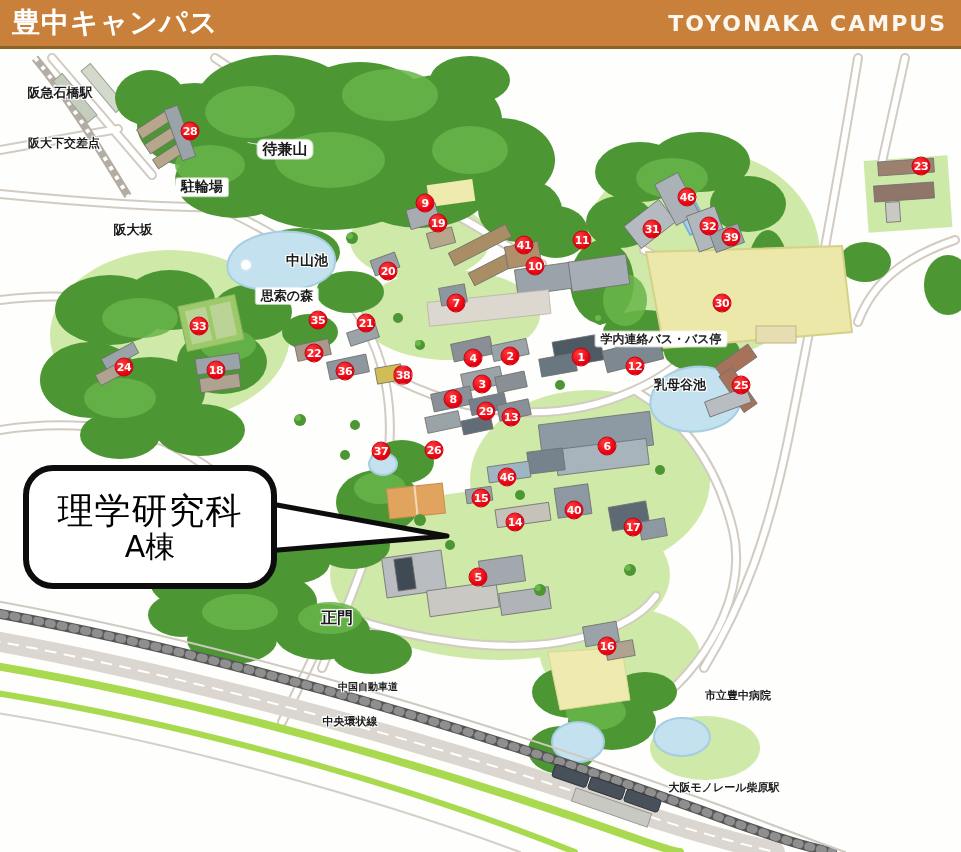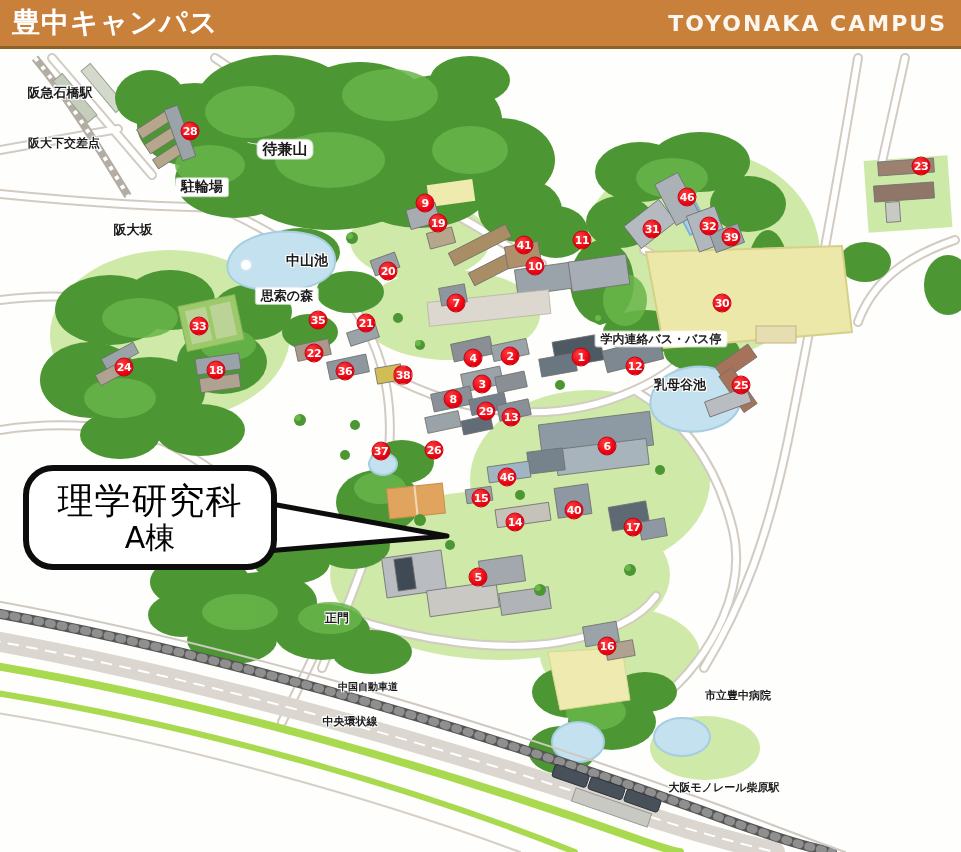--- a/index.html
+++ b/index.html
@@ -37,21 +37,21 @@
   .marker{
     position:absolute;transform:translate(-50%,-50%);z-index:30;
     width:19px;height:19px;border-radius:50%;
     background:radial-gradient(circle at 38% 32%, #ff4040 0%, var(--marker-red) 65%);
     border:1px solid var(--marker-border);box-sizing:border-box;
     color:#fff;font-size:11px;font-weight:bold;line-height:17px;
     text-align:center;letter-spacing:-0.5px;cursor:pointer;
   }
   
   .bubble{
-    position:absolute;left:23px;top:465px;width:254px;height:105px;z-index:40;
+    position:absolute;left:23px;top:465px;width:254px;height:124px;z-index:40;
     background:#fff;border:6px solid #0d0d0d;border-radius:30px;
     box-sizing:border-box;display:flex;flex-direction:column;
     align-items:center;justify-content:center;color:#000;
   }
   .bubble .l1{font-size:36px;font-weight:500;line-height:1.1;letter-spacing:1px;}
   .bubble .l2{font-size:30px;font-weight:500;line-height:1.1;}
 </style>
 </head>
 <body>
 
@@ -326,21 +326,21 @@
   <div>
       <div class="label" style="left: 60px; top: 93px; font-size: 13px;">阪急石橋駅</div>
       <div class="label" style="left: 64px; top: 143px; font-size: 12px;">阪大下交差点</div>
       <div class="label boxed" style="left: 285px; top: 149px; font-size: 15px; border-radius: 6px;">待兼山</div>
       <div class="label boxed" style="left: 202px; top: 187px; font-size: 14px;">駐輪場</div>
       <div class="label" style="left: 133px; top: 230px; font-size: 13px;">阪大坂</div>
       <div class="label" style="left: 307px; top: 261px; font-size: 14px;">中山池</div>
       <div class="label boxed" style="left: 287px; top: 296px; font-size: 13px;">思索の森</div>
       <div class="label boxed" style="left: 661px; top: 339px; font-size: 12px;">学内連絡バス・バス停</div>
       <div class="label" style="left: 680px; top: 385px; font-size: 13px;">乳母谷池</div>
-      <div class="label" style="left: 337px; top: 618px; font-size: 12px;">正門</div>
+      <div class="label" style="left: 337px; top: 618px; font-size: 16px;">正門</div>
       <div class="label" style="left: 368px; top: 687px; font-size: 10px;">中国自動車道</div>
       <div class="label" style="left: 350px; top: 722px; font-size: 11px;">中央環状線</div>
       <div class="label" style="left: 738px; top: 675px; font-size: 11px; margin-top: 21px;">市立豊中病院</div>
       <div class="label" style="left: 724px; top: 788px; font-size: 11px;">大阪モノレール柴原駅</div>
     </div>
 
   <div>
       <div class="marker" style="left: 581px; top: 357px;">1</div>
       <div class="marker" style="left: 510px; top: 356px;">2</div>
       <div class="marker" style="left: 482px; top: 384px;">3</div>

